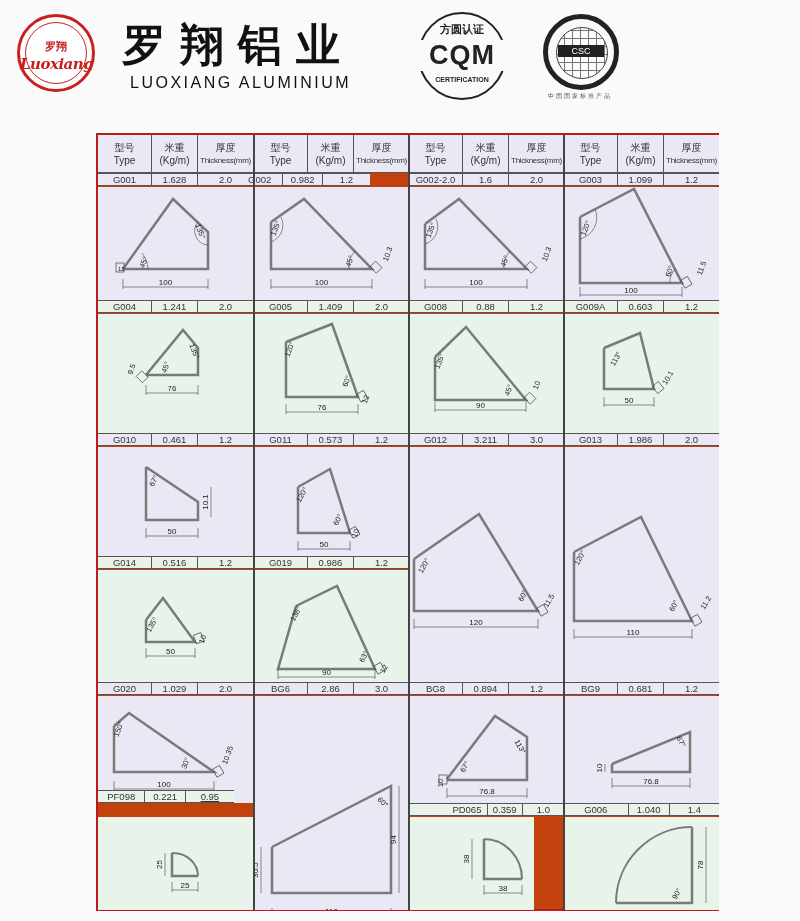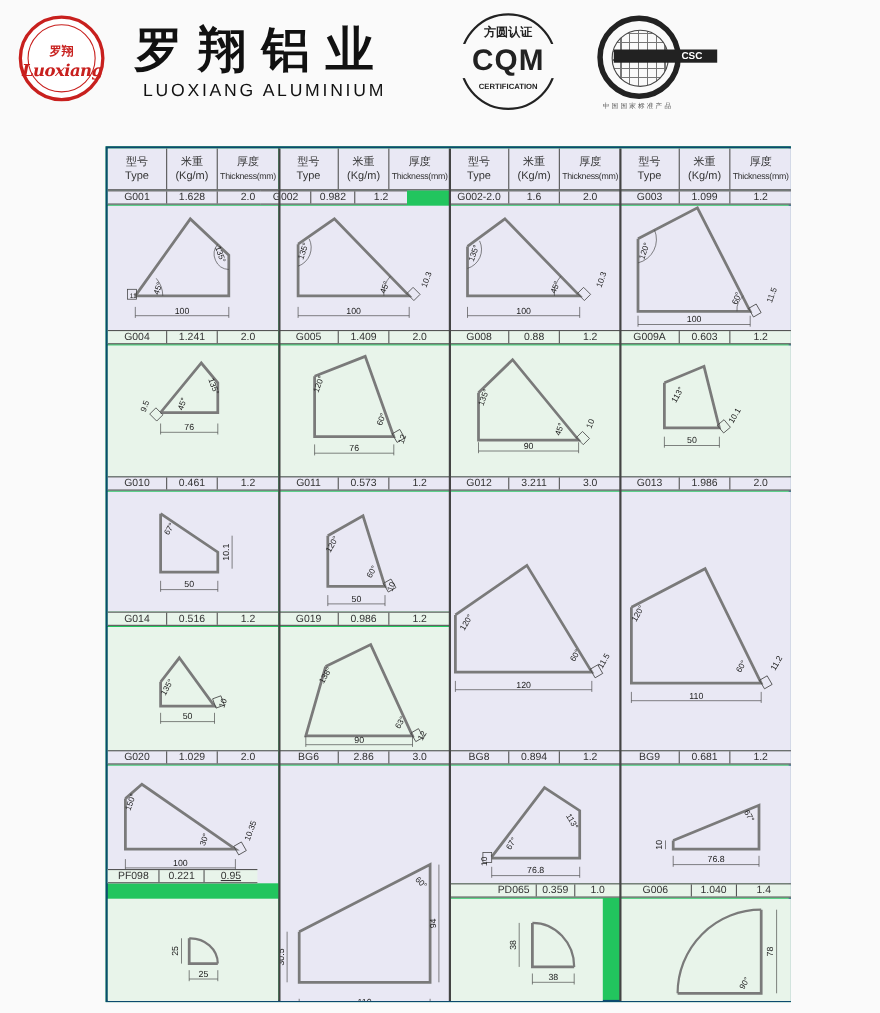--- a/index.html
+++ b/index.html
@@ -10,28 +10,28 @@
   .logo-cn-small { position:absolute; top:22px; left:0; right:0; text-align:center; color:#c8201e; font-size:11px; font-weight:bold; font-family:"DejaVu Sans", sans-serif; }
   .logo-script { position:absolute; top:38px; left:0; right:0; text-align:center; color:#c8201e; font-size:15px; font-style:italic; font-weight:bold; font-family:"DejaVu Serif", serif; letter-spacing:-0.5px; }
   .brand-cn { position:absolute; left:122px; top:16px; font-size:44px; font-weight:bold; letter-spacing:14px; color:#111; font-family:"DejaVu Sans", sans-serif; }
   .brand-en { position:absolute; left:130px; top:74px; font-size:16px; letter-spacing:2.5px; color:#111; }
   .cqm { position:absolute; left:418px; top:12px; width:88px; height:88px; border-radius:50%; border:2px solid #222; box-sizing:border-box; }
   .cqm .top { position:absolute; top:8px; left:0; right:0; text-align:center; font-size:11px; font-weight:bold; font-family:"DejaVu Sans", sans-serif; }
   .cqm .mid { position:absolute; top:26px; left:-4px; right:-4px; text-align:center; font-size:27px; font-weight:bold; background:#fafafa; letter-spacing:1px; }
   .cqm .bot { position:absolute; top:62px; left:0; right:0; text-align:center; font-size:7px; font-weight:bold; }
   .csc { position:absolute; left:543px; top:14px; width:76px; height:76px; border-radius:50%; border:5px solid #222; box-sizing:border-box; }
   .csc .globe { position:absolute; left:8px; top:8px; width:50px; height:50px; border-radius:50%; border:1px solid #444; background:repeating-linear-gradient(90deg, transparent 0 7px, #777 7px 8px), repeating-linear-gradient(0deg, transparent 0 7px, #777 7px 8px); }
-  .csc .bar { position:absolute; left:10px; top:26px; width:46px; height:12px; background:#222; color:#fff; font-size:9px; font-weight:bold; text-align:center; line-height:12px;padding-left:48px; }
+  .csc .bar { position:absolute; left:10px; top:26px; width:46px; height:12px; background:#222; color:#fff; font-size:9px; font-weight:normal; text-align:center; line-height:12px; }
   .csc-sub { position:absolute; left:548px; top:92px; font-size:6px; color:#555; font-family:"DejaVu Sans", sans-serif; letter-spacing:2px; }
   .iqnet { position:absolute; left:650px; top:37px; width:140px; height:40px; }
   .iqnet .line { position:absolute; top:13px; height:2px; background:#222; width:16px; }
   .iqnet .word { position:absolute; left:24px; top:0; font-size:26px; font-weight:bold; border-top:2px solid #222; border-bottom:2px solid #222; line-height:26px; padding:0 4px; }
   .iqnet .sub { position:absolute; left:22px; top:33px; font-size:3.5px; color:#333; white-space:nowrap; }
 
-  .grid { position:absolute; left:96px; top:133px; width:623px; height:778px; border:2px solid #0c4a6e; box-sizing:border-box; background:#22c55e; }
+  .grid { position:absolute; left:96px; top:133px; width:623px; height:778px; border:2px solid #b91c1c; box-sizing:border-box; background:#c2410c; }
   .row-head { position:absolute; box-sizing:border-box; display:flex; border-bottom:1px solid #555; }
   .hc { box-sizing:border-box; border-right:1px solid #555; text-align:center; font-size:10px; color:#333; display:flex; align-items:center; justify-content:center; }
   .hc:last-child { border-right:none; }
   .lav { background:#e9e8f4; }
   .grn { background:#e8f4ea; }
   .vline { position:absolute; top:0; width:2px; background:#444; }
   .fig { position:absolute; box-sizing:border-box; }
   .fig svg { position:absolute; left:0; top:0; }
   .hdr-top { display:flex; flex-direction:column; line-height:13px; }
   .hdr-top .cn { font-family:"DejaVu Sans", sans-serif; font-size:10px; }
@@ -494,21 +494,21 @@
         <polyline points="74,36 74,59 100,59" fill="none" stroke="#7a7a7a" stroke-width="2.5" stroke-linejoin="miter"></polyline>
         <path d="M74,36 A25,23 0 0 1 100,59" fill="none" stroke="#7a7a7a" stroke-width="2"></path>
         <line x1="67" y1="36" x2="67" y2="59" stroke="#444" stroke-width="0.6"></line>
         <text transform="translate(64,47.5) rotate(-90)" text-anchor="middle">25</text>
         <line x1="74" y1="73" x2="100" y2="73" stroke="#444" stroke-width="0.6"></line>
         <line x1="74" y1="65" x2="74" y2="75" stroke="#444" stroke-width="0.6"></line>
         <line x1="100" y1="65" x2="100" y2="75" stroke="#444" stroke-width="0.6"></line>
         <text x="87" y="71" text-anchor="middle">25</text>
       </svg>
     </div>
-    <div class="fig grn" style="left: 311px; top: 682px; width: 139px; height: 93px;">
+    <div class="fig grn" style="left: 311px; top: 682px; width: 125px; height: 93px;">
       <svg width="155" height="93" viewBox="0 0 155 93" font-family="Liberation Sans, sans-serif" font-size="8" fill="#222">
         <polyline points="75,22 75,62 113,62" fill="none" stroke="#7a7a7a" stroke-width="2.5" stroke-linejoin="miter"></polyline>
         <path d="M75,22 A38,40 0 0 1 113,62" fill="none" stroke="#7a7a7a" stroke-width="2"></path>
         <line x1="63" y1="22" x2="63" y2="62" stroke="#444" stroke-width="0.6"></line>
         <text transform="translate(60,42) rotate(-90)" text-anchor="middle">38</text>
         <line x1="75" y1="76" x2="113" y2="76" stroke="#444" stroke-width="0.6"></line>
         <line x1="75" y1="68" x2="75" y2="78" stroke="#444" stroke-width="0.6"></line>
         <line x1="113" y1="68" x2="113" y2="78" stroke="#444" stroke-width="0.6"></line>
         <text x="94" y="74" text-anchor="middle">38</text>
       </svg>

